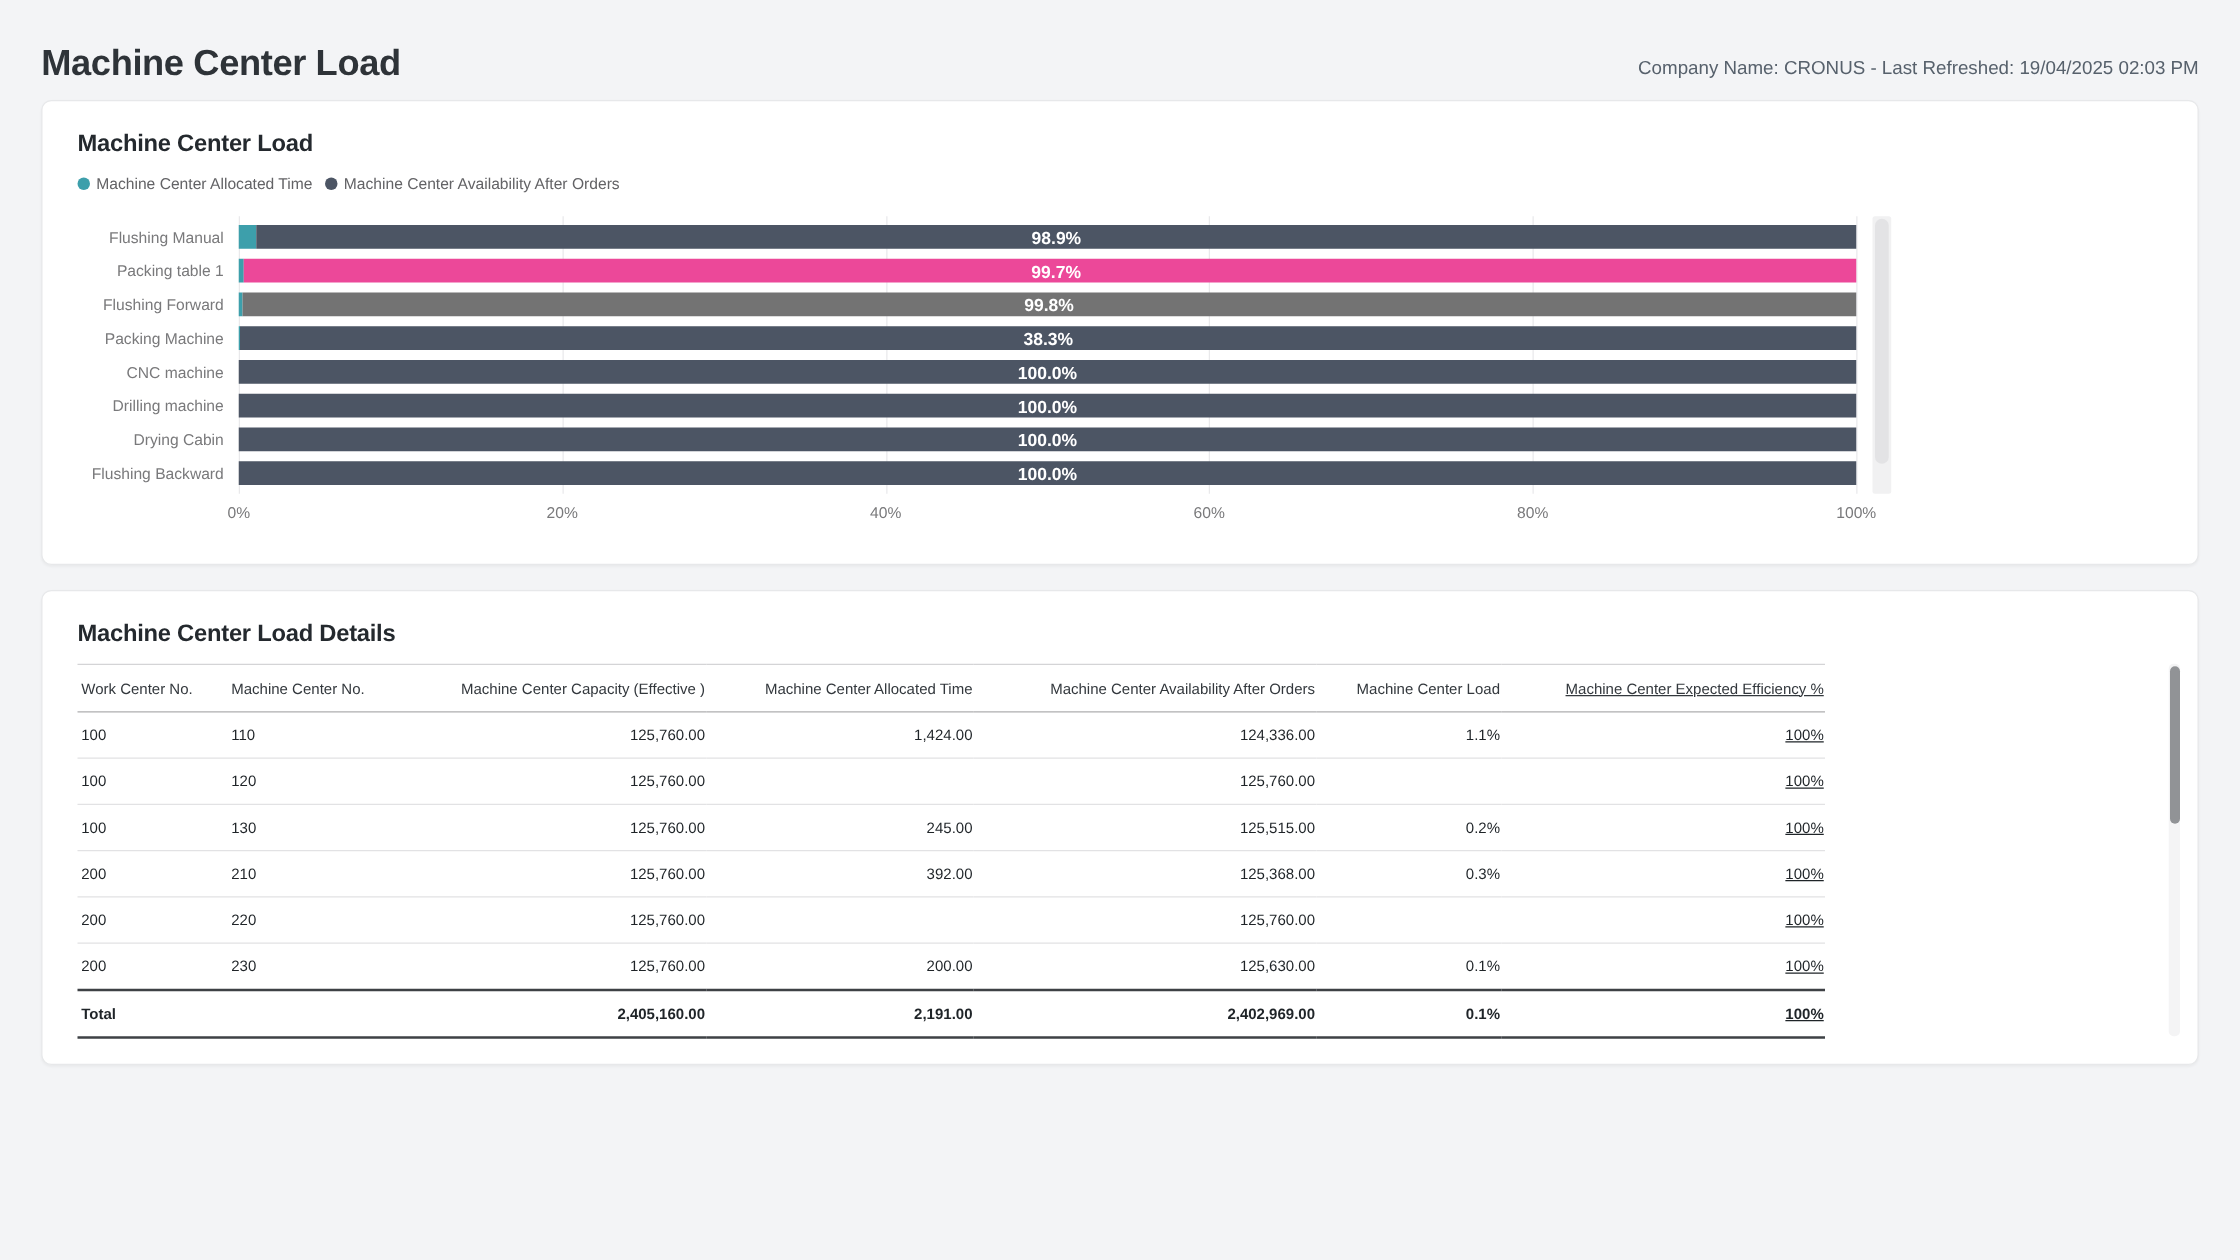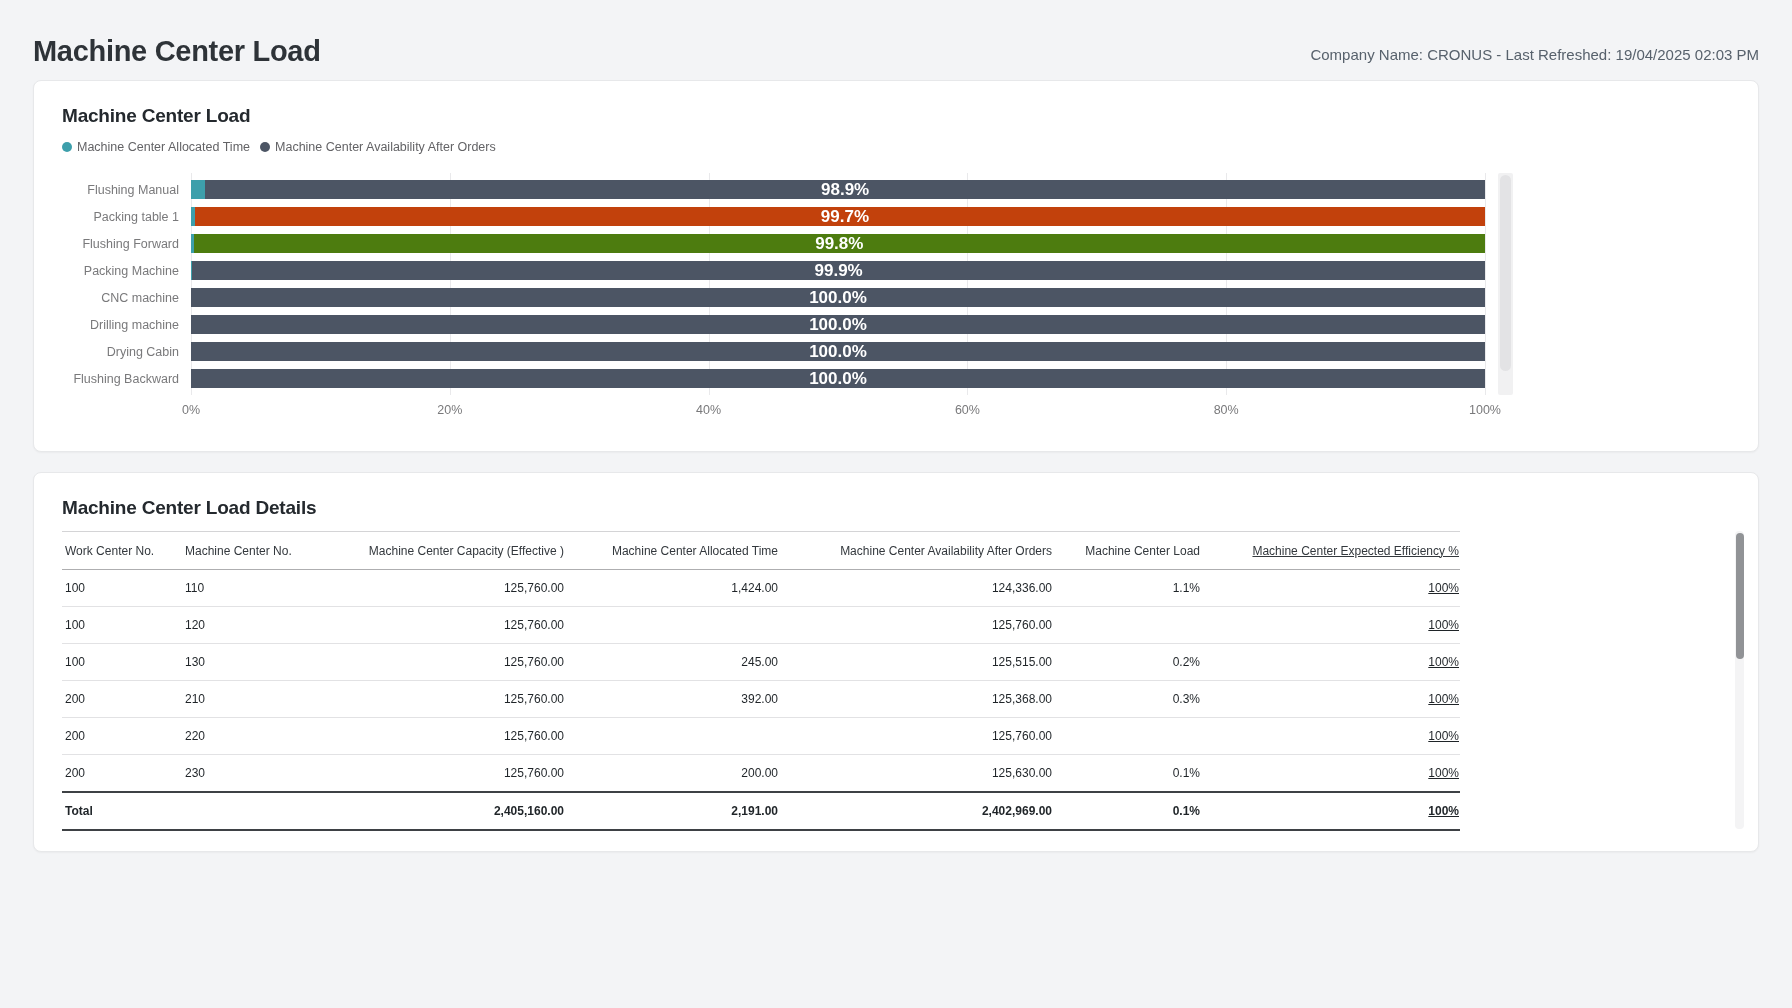--- a/index.html
+++ b/index.html
@@ -51,21 +51,21 @@
   .gridline { position: absolute; top: 0; bottom: 0; width: 1px; background: #E9E9EB; }
   .chart-rows { position: absolute; left: 0; top: 3px; width: 1423px; }
   .chart-row { display: flex; align-items: center; height: 27px; }
   .cat-label {
     width: 129px; padding-right: 12px; text-align: right;
     font-size: 12.5px; color: #79797B; white-space: nowrap; flex: 0 0 auto;
   }
   .bar-track { width: 1294px; height: 19px; display: flex; flex: 0 0 auto; }
   .seg { height: 100%; }
   .seg.avail { display: flex; align-items: center; justify-content: center; overflow: hidden; }
-  .bar-label { font-size: 17px; font-weight: 700; color: #FFFFFF; white-space: nowrap; }
+  .bar-label { font-size: 14px; font-weight: 700; color: #FFFFFF; white-space: nowrap; }
   .x-axis { position: absolute; left: 129px; top: 230px; width: 1294px; height: 18px; }
   .x-tick {
     position: absolute; transform: translateX(-50%);
     font-size: 12.5px; color: #79797B; white-space: nowrap;
   }
   .chart-scrollbar {
     position: absolute; right: 0; top: 0; width: 15px; height: 222px;
     background: #F1F1F2; border-radius: 2px;
   }
   .chart-scroll-thumb {
@@ -148,40 +148,40 @@
               <div class="seg" style="width: 1.1%; background: rgb(61, 159, 171);"></div>
               <div class="seg avail" style="width: 98.9%; background: rgb(76, 85, 100);">
                 <span class="bar-label">98.9%</span>
               </div>
             </div>
           </div>
           <div class="chart-row">
             <div class="cat-label">Packing table 1</div>
             <div class="bar-track">
               <div class="seg" style="width: 0.3%; background: rgb(61, 159, 171);"></div>
-              <div class="seg avail" style="width: 99.7%; background: #c2410c; padding-left: 10px;">
+              <div class="seg avail" style="width: 99.7%; background: #ec4899; padding-left: 10px;">
                 <span class="bar-label">99.7%</span>
               </div>
             </div>
           </div>
           <div class="chart-row">
             <div class="cat-label">Flushing Forward</div>
             <div class="bar-track">
               <div class="seg" style="width: 0.2%; background: rgb(61, 159, 171);"></div>
-              <div class="seg avail" style="width: 99.8%; background: #4d7c0f;">
+              <div class="seg avail" style="width: 99.8%; background: #737373;">
                 <span class="bar-label">99.8%</span>
               </div>
             </div>
           </div>
           <div class="chart-row">
             <div class="cat-label">Packing Machine</div>
             <div class="bar-track">
               <div class="seg" style="width: 0.1%; background: rgb(61, 159, 171);"></div>
               <div class="seg avail" style="width: 99.9%; background: rgb(76, 85, 100);">
-                <span class="bar-label">99.9%</span>
+                <span class="bar-label">38.3%</span>
               </div>
             </div>
           </div>
           <div class="chart-row">
             <div class="cat-label">CNC machine</div>
             <div class="bar-track">
               <div class="seg" style="width: 0%; background: rgb(61, 159, 171);"></div>
               <div class="seg avail" style="width: 100%; background: rgb(76, 85, 100);">
                 <span class="bar-label">100.0%</span>
               </div>

